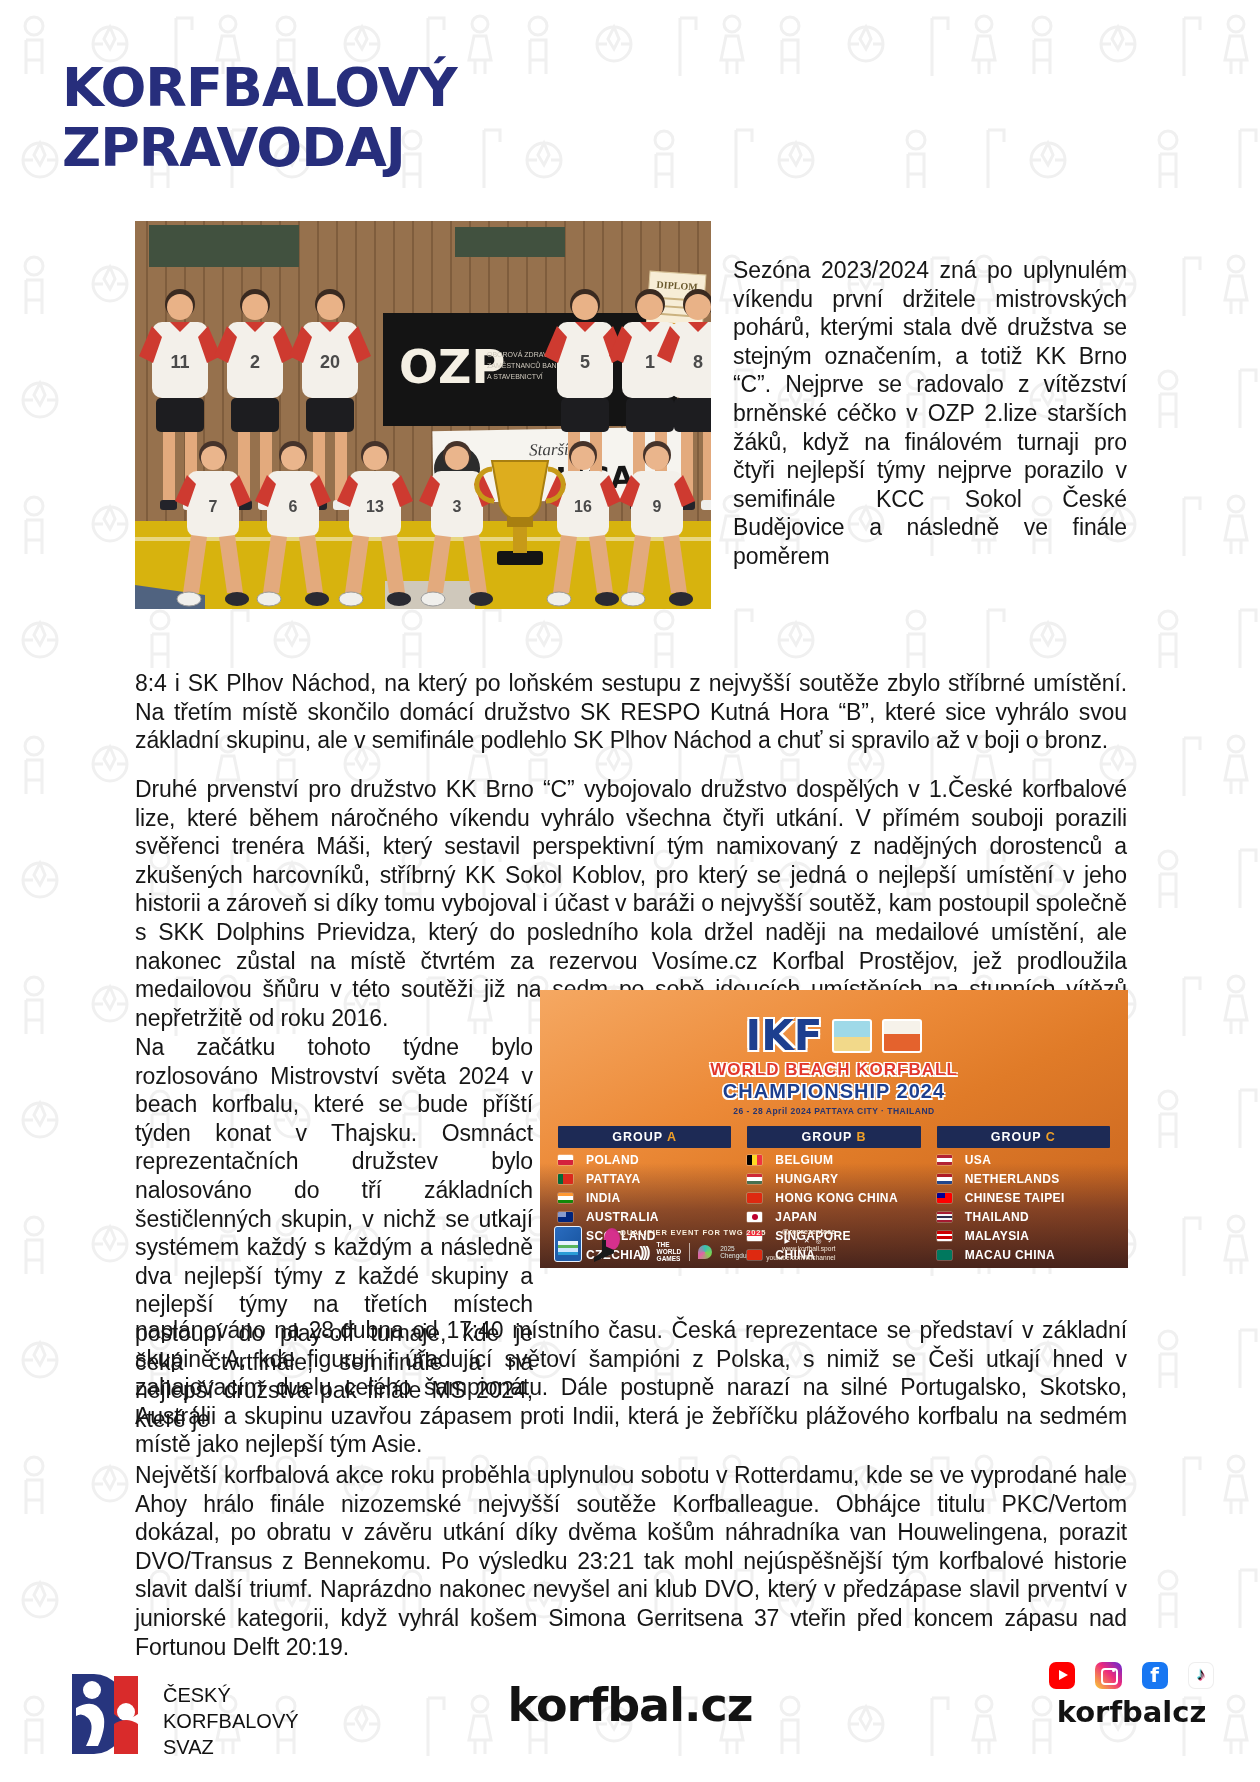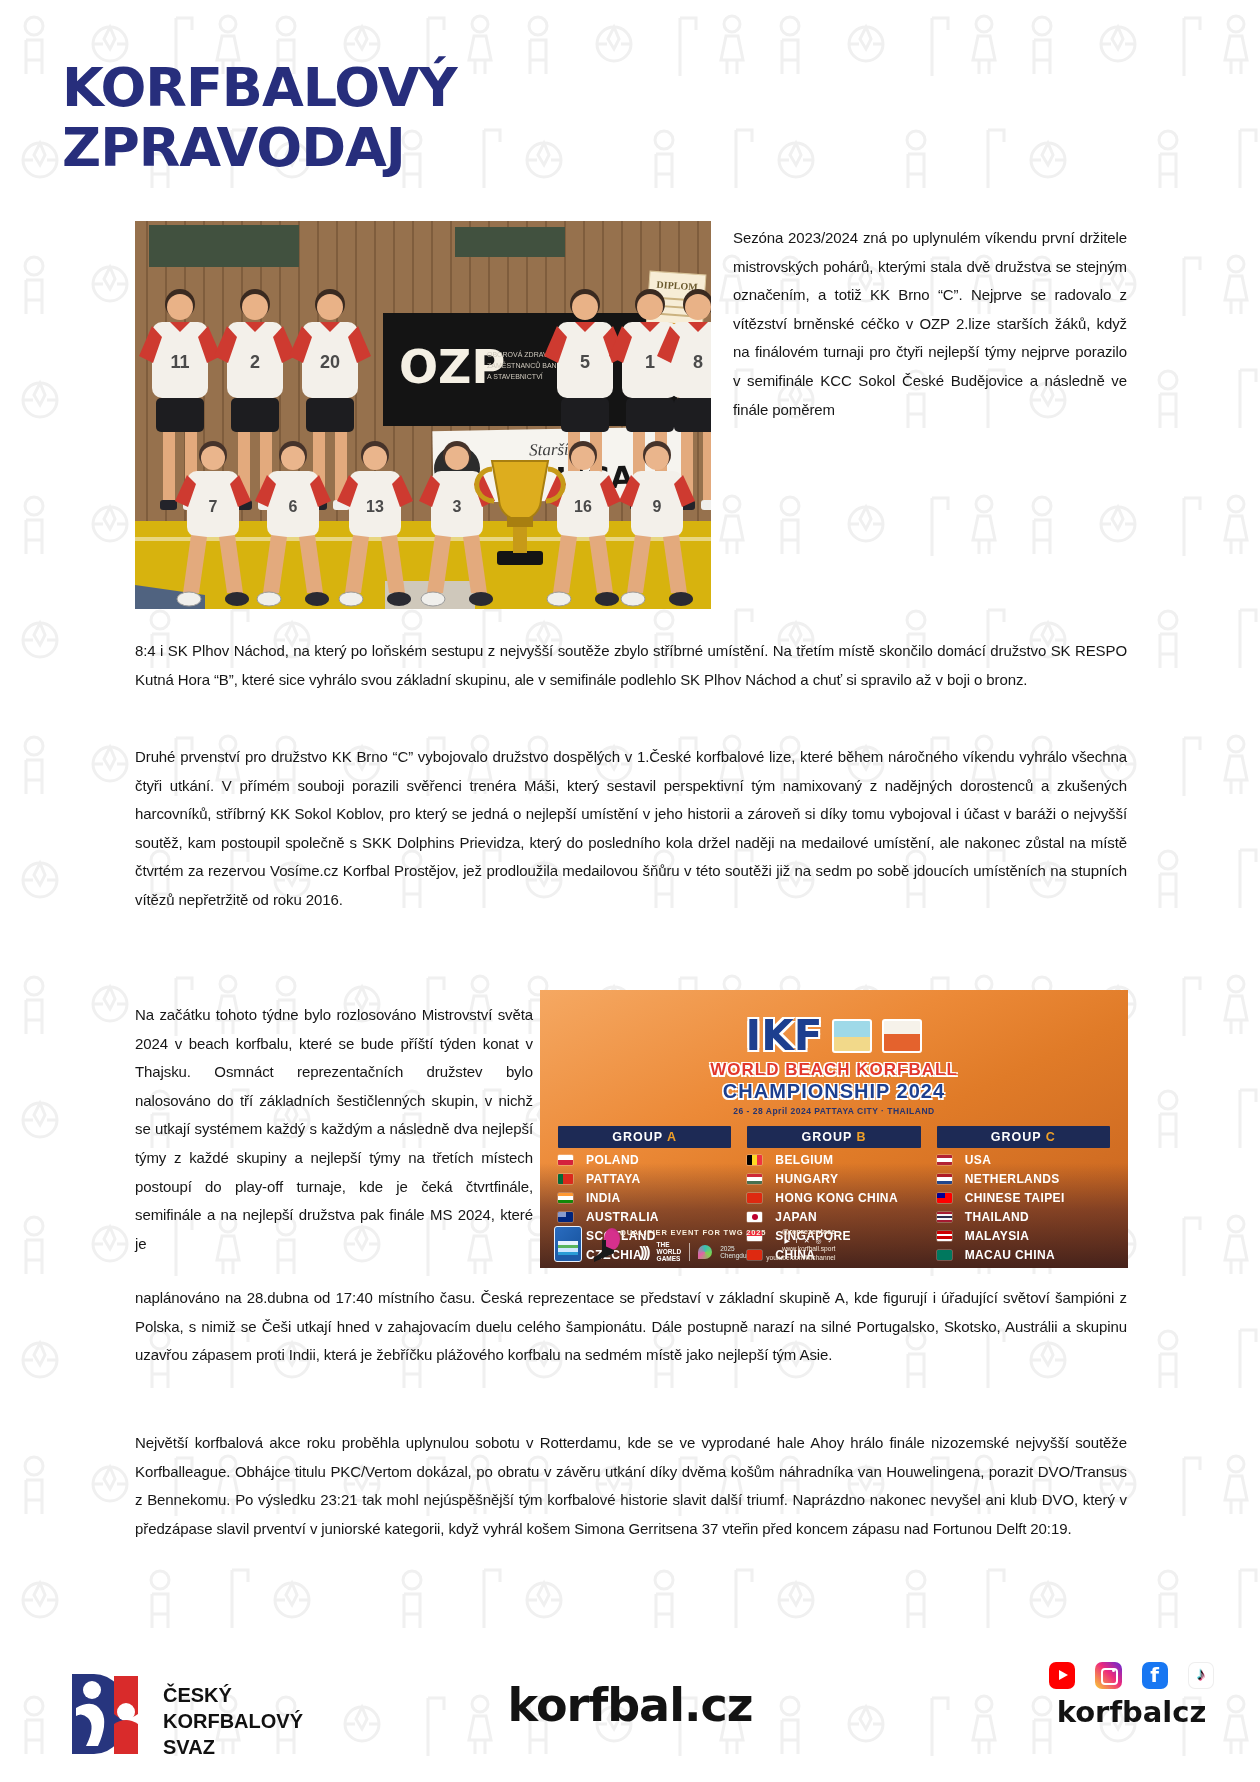--- a/index.html
+++ b/index.html
@@ -14,22 +14,22 @@
 
   
   #masthead{left:62px;top:58px;line-height:60px;
     font-family:"DejaVu Sans",sans-serif;font-weight:800;font-size:54px;
     letter-spacing:-1px;}
   #issue-block{right:128px;top:70px;text-align:right;
     font-family:"DejaVu Sans",sans-serif;font-weight:600;font-size:23px;
     line-height:37px;color:#121212;}
 
   
-  .bodytext{font-size:15px;line-height:28.6px;text-align:justify;
-    color:#161616;letter-spacing:-0.1px;}
+  .bodytext{font-size:23px;line-height:28.6px;text-align:justify;
+    color:#161616;letter-spacing:-0.1px;margin-top:32px;}
 
   #photo-wrap{left:135px;top:221px;width:576px;height:388px;}
   #p1-col{left:733px;top:224px;width:394px;height:384px;}
   #p1-full{left:135px;top:637px;width:992px;}
   #p2{left:135px;top:743px;width:992px;}
   #p3-col{left:135px;top:1001px;width:398px;height:270px;}
   #p3-full{left:135px;top:1284px;width:992px;}
   #p4{left:135px;top:1429px;width:992px;}
 
   
@@ -83,21 +83,21 @@
   .pf-sep{width:1px;height:18px;background:rgba(255,255,255,.6);}
   .cd-blob{width:14px;height:14px;border-radius:50% 50% 50% 0;
     background:conic-gradient(#37c1b4,#7fd44e,#e560a5,#37c1b4);}
   .cd-text{font-size:6.5px;color:#dfe9e5;text-align:left;line-height:7px;}
   .pf-right{text-align:right;color:#f3e9da;font-size:6.6px;line-height:8.5px;}
   .pf-right .handle{font-size:7.5px;font-weight:bold;}
   .pf-icons{letter-spacing:2px;font-size:7px;color:#fff;}
 
   
   #footer-logo{left:62px;top:1668px;}
-  #footer-org{left:163px;top:1682px;font-weight:bold;font-size:20px;line-height:26px;color:#111;}
+  #footer-org{left:163px;top:1682px;font-weight:normal;font-size:20px;line-height:26px;color:#111;}
   #footer-site{left:0;top:1678px;width:1260px;text-align:center;
     font-family:"DejaVu Sans",sans-serif;font-weight:800;font-size:46px;color:#131313;letter-spacing:-1px;}
   #footer-social{left:1040px;top:1662px;width:165px;margin-left:9px;}
   .social-row{display:flex;gap:20px;}
   .s-icon{width:27px;height:27px;border-radius:7px;position:relative;display:inline-block;}
   .s-yt{background:#ff0000;}
   .s-yt:after{content:"";position:absolute;left:10px;top:8px;
     border-left:9px solid #fff;border-top:5.5px solid transparent;border-bottom:5.5px solid transparent;}
   .s-ig{background:linear-gradient(45deg,#f9ce34 0%,#ee2a7b 55%,#6228d7 100%);}
   .s-ig:after{content:"";position:absolute;left:6px;top:6px;width:13px;height:13px;

